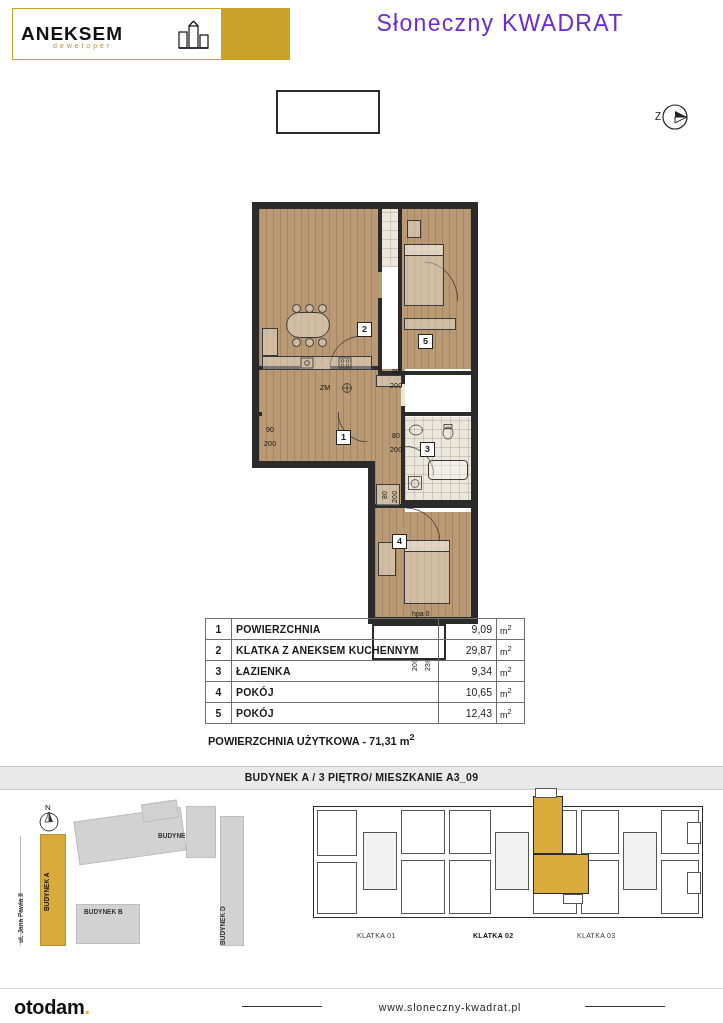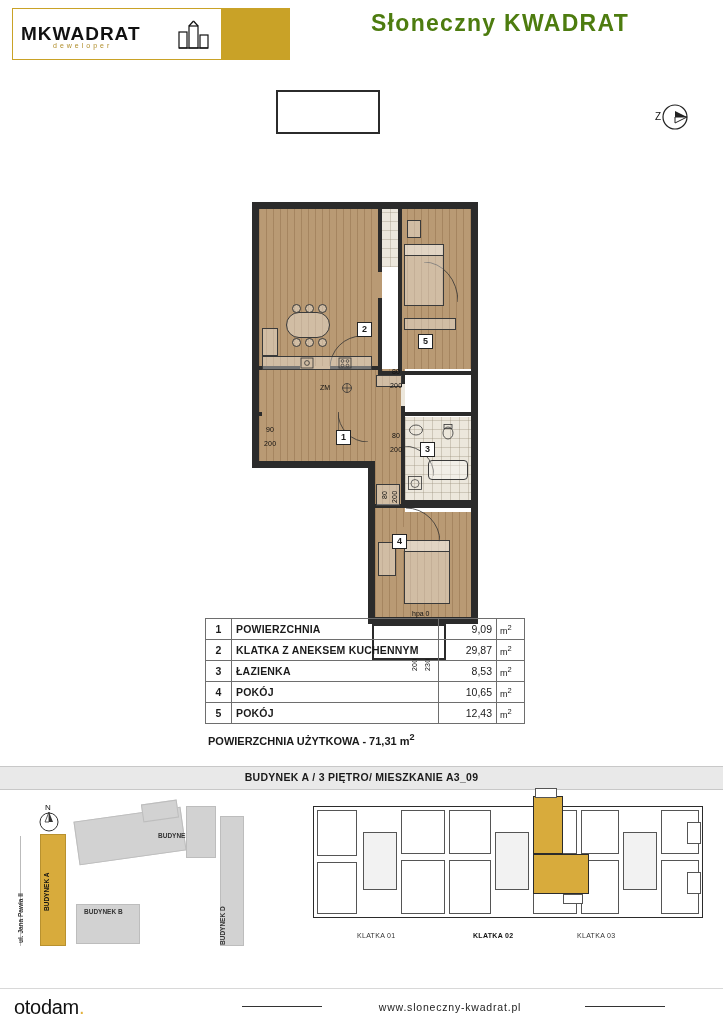--- a/index.html
+++ b/index.html
@@ -53,23 +53,23 @@
     background: #c9a227;
   }
   .title-wrap {
     position: absolute;
     left: 290px; top: 10px;
     width: 420px;
     text-align: center;
   }
   .title-main {
     font-size: 23px;
-    font-weight: bold;
+    font-weight: normal;
     letter-spacing: 1.3px;
-    color: #4d7c0f;
+    color: #6d28d9;
   }
   .title-sub {
     font-size: 13px;
     color: #222;
     margin-top: 2px;
   }
 
   
   .plan-area {
     position: absolute;
@@ -240,21 +240,21 @@
     position: absolute;
     left: 0; top: 988px;
     width: 723px; height: 35px;
     border-top: 1px solid #d8d8d8;
     background: #fff;
   }
   .brand {
     position: absolute;
     left: 14px; top: 996px;
     font-size: 20px;
-    font-weight: normal;
+    font-weight: bold;
     letter-spacing: -0.3px;
     color: #111;
   }
   .brand .dot { color: #e2b13c; }
   .www {
     position: absolute;
     left: 240px; top: 1001px;
     width: 420px;
     text-align: center;
     font-size: 10.5px;
@@ -271,21 +271,21 @@
     right: 58px; top: 1006px;
     width: 80px; height: 1px; background:#333;
   }
 </style>
 </head>
 <body>
 
 <div class="header">
 
   <div class="logo-box">
-    <span class="logo-text">MKWADRAT</span>
+    <span class="logo-text">ANEKSEM</span>
     <span class="logo-sub">deweloper</span>
     <svg class="logo-mark" viewBox="0 0 34 34">
       <rect x="2" y="14" width="8" height="16" fill="none" stroke="#111" stroke-width="1.2"></rect>
       <rect x="12" y="8" width="9" height="22" fill="none" stroke="#111" stroke-width="1.2"></rect>
       <rect x="23" y="17" width="8" height="13" fill="none" stroke="#111" stroke-width="1.2"></rect>
       <line x1="12" y1="8" x2="16.5" y2="3" stroke="#111" stroke-width="1.2"></line>
       <line x1="21" y1="8" x2="16.5" y2="3" stroke="#111" stroke-width="1.2"></line>
       <line x1="2" y1="30" x2="31" y2="30" stroke="#111" stroke-width="1.2"></line>
     </svg>
   </div>
@@ -452,21 +452,21 @@
     </tr>
     <tr>
       <td class="idx">2</td>
       <td class="nm">KLATKA Z ANEKSEM KUCHENNYM</td>
       <td class="val">29,87</td>
       <td class="unit">m<sup>2</sup></td>
     </tr>
     <tr>
       <td class="idx">3</td>
       <td class="nm">ŁAZIENKA</td>
-      <td class="val">8,53</td>
+      <td class="val">9,34</td>
       <td class="unit">m<sup>2</sup></td>
     </tr>
     <tr>
       <td class="idx">4</td>
       <td class="nm">POKÓJ</td>
       <td class="val">10,65</td>
       <td class="unit">m<sup>2</sup></td>
     </tr>
     <tr>
       <td class="idx">5</td>

